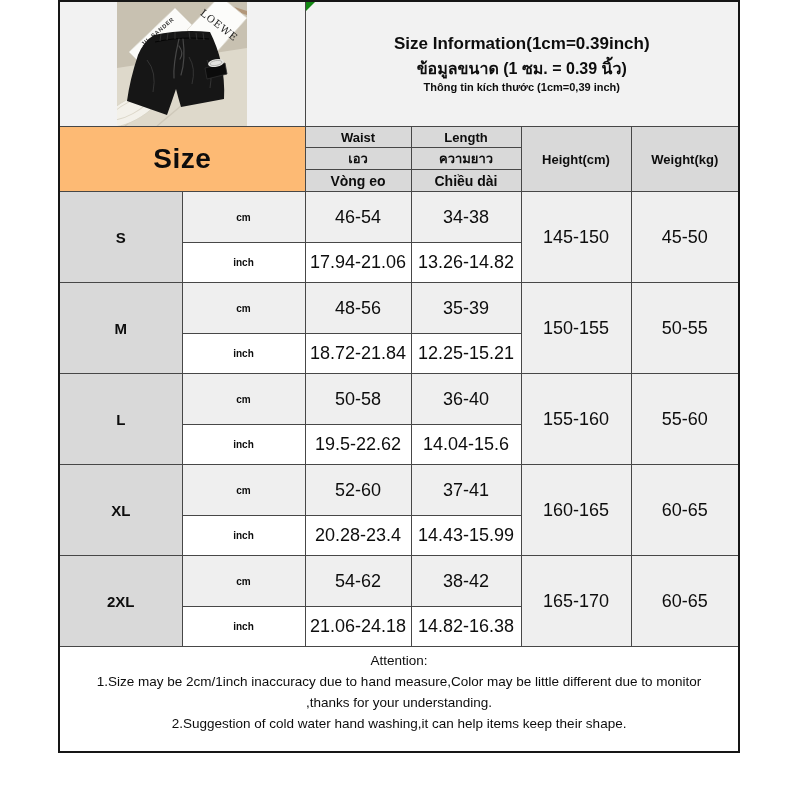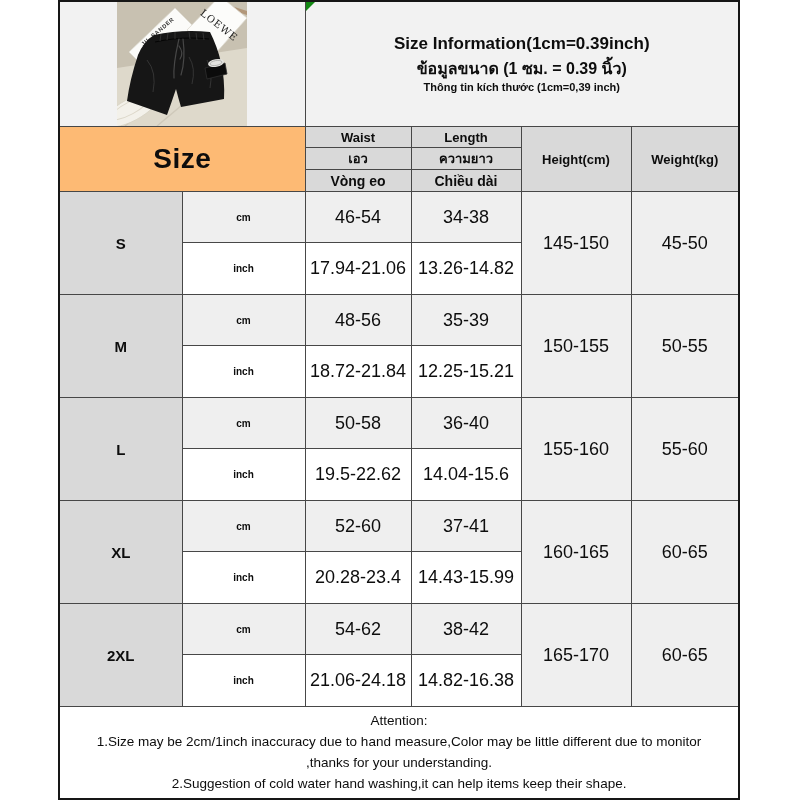--- a/index.html
+++ b/index.html
@@ -20,22 +20,22 @@
     font-size:14px;color:#0d0d0d;
     padding:0 2px;overflow:hidden;
   }
   tr.gstart td{border-top:1px solid #1d4ed8;}
   
   tr.r-photo{height:124px;}
   tr.r-h1{height:21px;}
   tr.r-h2{height:21px;}
   tr.r-h3{height:22px;}
   tr.r-cm{height:51px;}
-  tr.r-inch{height:52px;}
-  tr.r-attn{height:92px;}
+  tr.r-inch{height:40px;}
+  tr.r-attn{height:105px;}
   
   .photocell{background:#f2f2f2;padding:0;vertical-align:top;}
   .titlecell{background:#f2f2f2;position:relative;font-weight:bold;}
   .titlecell .t-en{font-size:17px;line-height:1.45;}
   .titlecell .t-th{font-size:16px;line-height:1.45;}
   .titlecell .t-vi{font-size:11px;line-height:1.45;}
   .corner-flag{
     position:absolute;top:0;left:0;width:0;height:0;
     border-top:9px solid #128712;border-right:9px solid transparent;
   }

